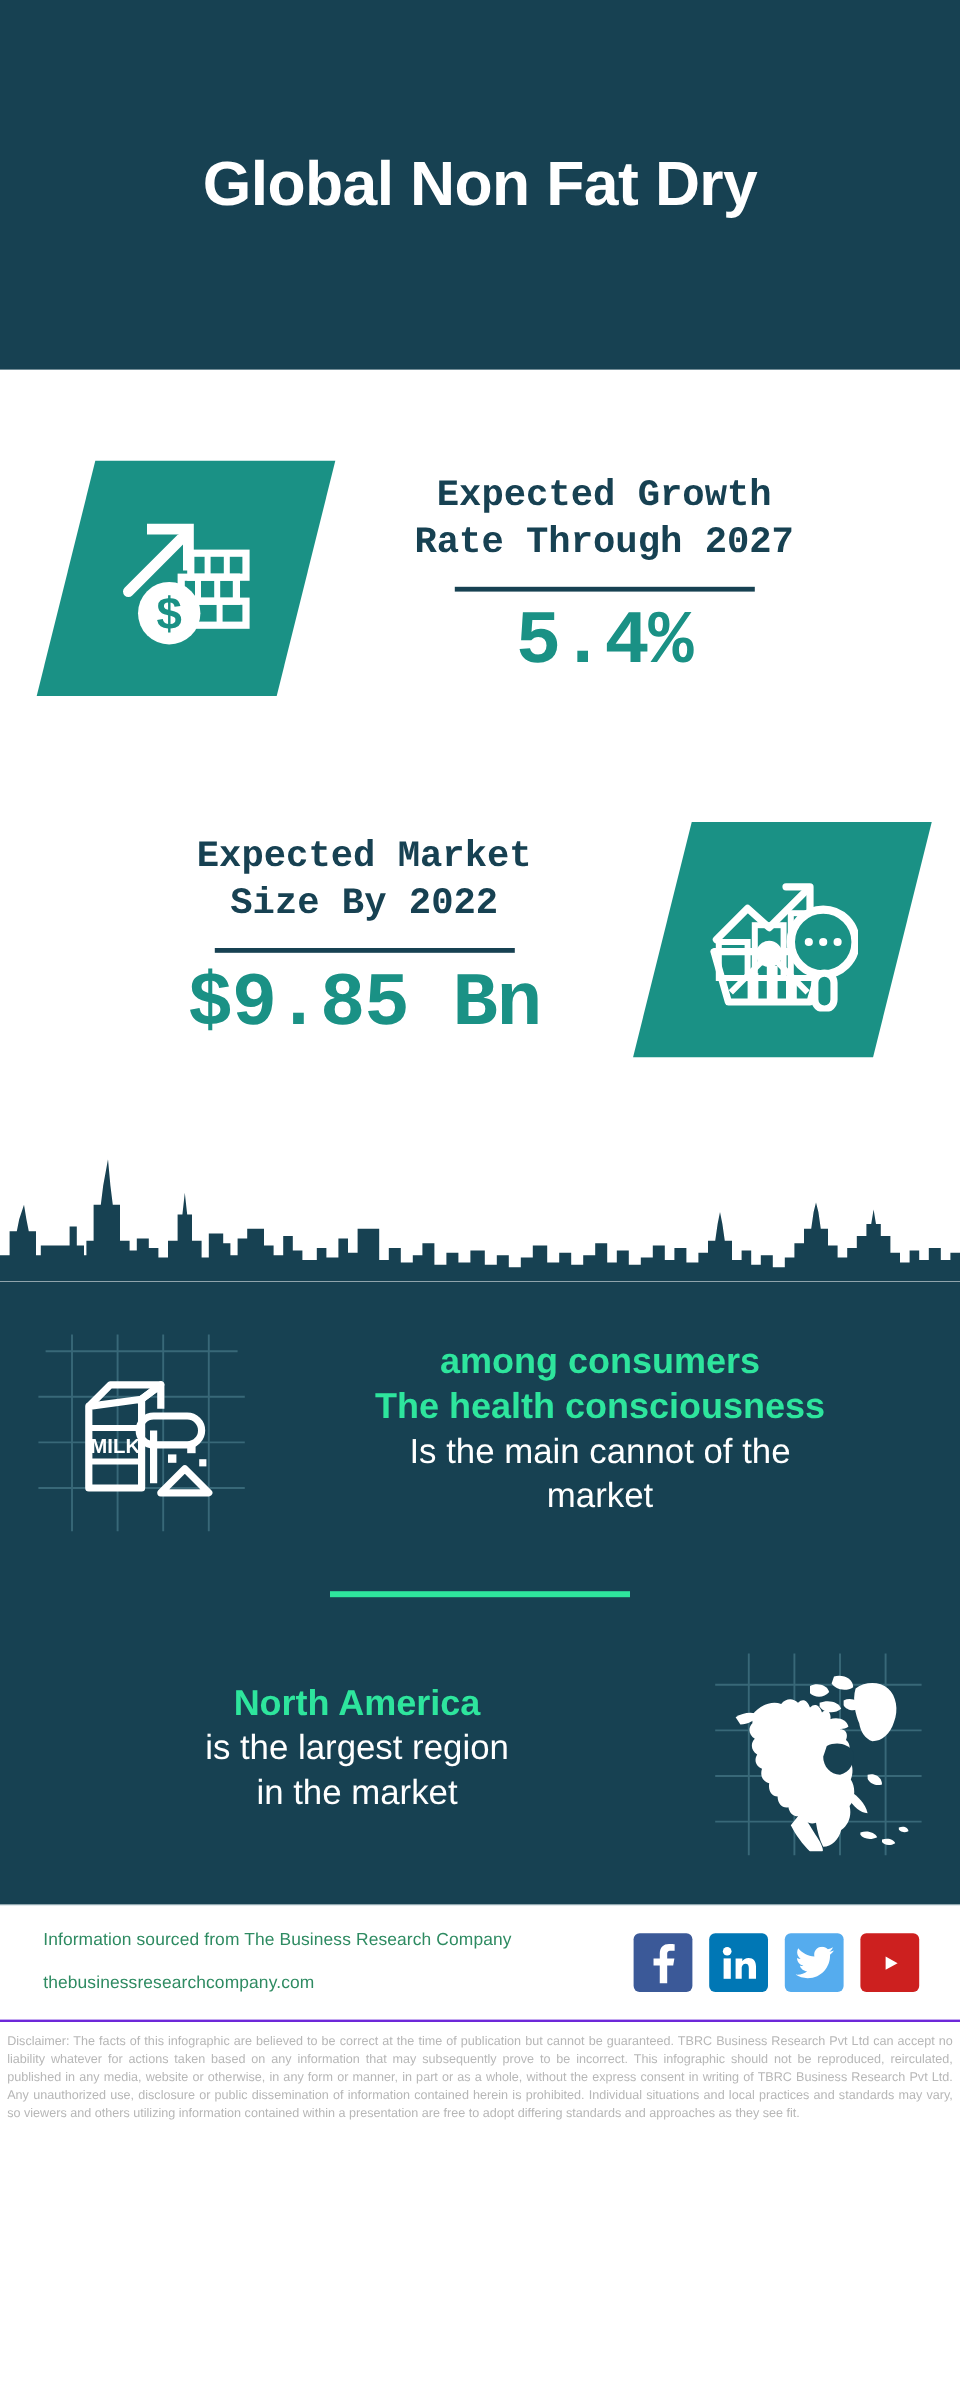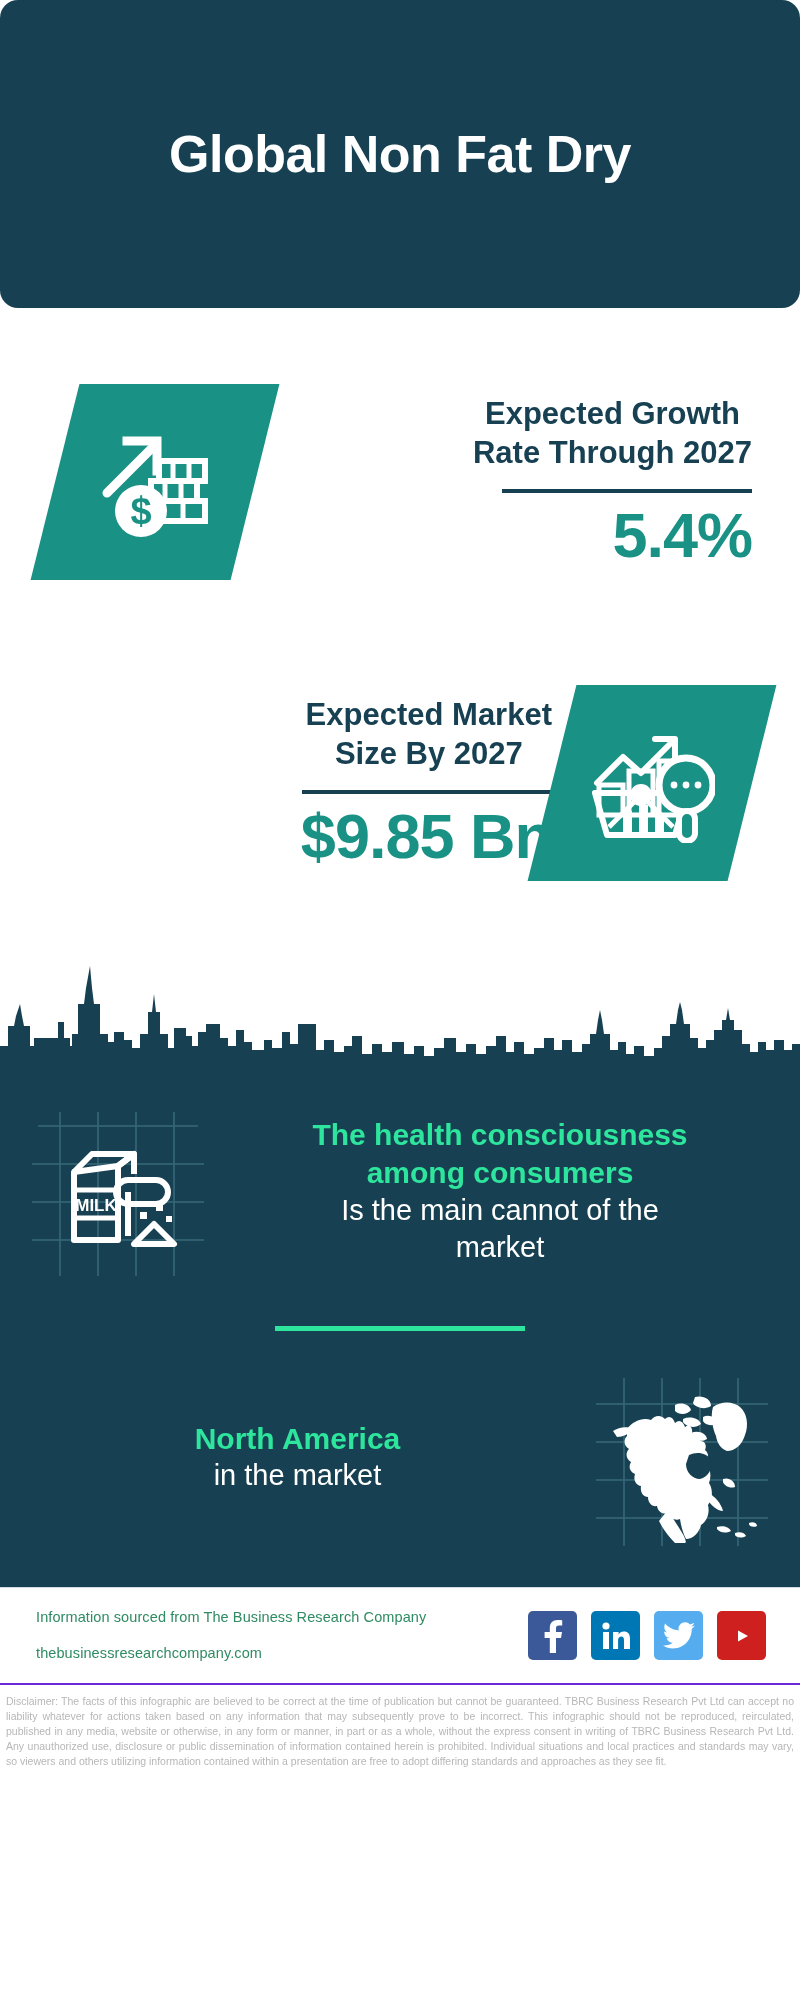--- a/index.html
+++ b/index.html
@@ -9,38 +9,37 @@
     font-family:"Liberation Sans", sans-serif;
     overflow:hidden;position:relative;
   }
   .page{width:800px;height:2000px;position:relative;}
 
   
   .header{
     width:800px;height:308px;background:#174152;
     display:flex;align-items:center;justify-content:center;
     padding:0 60px;
-    border-radius:18px;
   }
   .header-title{
     color:#ffffff;font-size:52px;font-weight:bold;line-height:1.16;
     text-align:center;letter-spacing:-0.5px;
   }
 
   
   .stat-row{width:800px;display:flex;align-items:center;}
   .stat-row-1{height:330px;padding-top:18px;}
   .icon-par{
     width:200px;height:196px;background:#1a9185;
     transform:skewX(-14deg);
     display:flex;align-items:center;justify-content:center;
     flex:none;
   }
   .icon-par > svg{transform:skewX(14deg);}
-  .stat-text{flex:1;display:flex;flex-direction:column;align-items:flex-end;}
+  .stat-text{flex:1;display:flex;flex-direction:column;align-items:center;font-family:Liberation Mono, monospace;}
   .stat-label{
     color:#174152;font-size:31px;font-weight:bold;line-height:1.28;
     text-align:center;
   }
   .stat-rule{width:250px;height:4px;background:#174152;margin:16px 0 8px;}
   .stat-value{
     color:#1a9185;font-size:63px;font-weight:bold;line-height:1.1;
     letter-spacing:-1px;
   }
   .sp-left{margin-left:55px;}
@@ -143,21 +142,21 @@
       </div>
       <div class="stat-rule"></div>
       <div class="stat-value">5.4%</div>
     </div>
   </div>
 
   <div class="stat-row stat-row-2">
     <div class="stat-text sp-left">
       <div class="stat-label">
         <span>Expected Market</span><br>
-        <span>Size By 2027</span>
+        <span>Size By 2022</span>
       </div>
       <div class="stat-rule"></div>
       <div class="stat-value">$9.85 Bn</div>
     </div>
     <div class="icon-par sp-right">
       <svg width="126" height="120" viewBox="0 0 126 120" fill="none">
 
         <path d="M8 60 L34 34 L52 50 L84 18" stroke="#ffffff" stroke-width="6" fill="none" stroke-linejoin="round" stroke-linecap="round"></path>
         <path d="M66 16 L86 16 L86 36" stroke="#ffffff" stroke-width="6" fill="none" stroke-linecap="round" stroke-linejoin="round"></path>
 
@@ -216,32 +215,33 @@
           <path d="M72 48 L100 48 A12 12 0 1 1 100 72 L72 72 A12 12 0 1 1 72 48 Z" stroke="#ffffff" stroke-width="6" fill="none"></path>
           <path d="M72 60 L72 104" stroke="#ffffff" stroke-width="6" fill="none"></path>
 
           <path d="M78 112 L98 92 L118 112 Z" stroke="#ffffff" stroke-width="6" fill="none" stroke-linejoin="round"></path>
           <rect x="84" y="80" width="7" height="7" fill="#ffffff"></rect>
           <rect x="100" y="72" width="7" height="7" fill="#ffffff"></rect>
           <rect x="110" y="84" width="6" height="6" fill="#ffffff"></rect>
         </svg>
       </div>
       <div class="fact-text">
+        <span class="fact-hl">among consumers</span>
         <span class="fact-hl">The health consciousness</span>
-        <span class="fact-hl">among consumers</span>
         <span class="fact-sub">Is the main cannot of the</span>
         <span class="fact-sub">market</span>
       </div>
     </div>
 
     <div class="green-divider"></div>
 
     <div class="fact-row fact-row-region">
       <div class="fact-text">
         <span class="fact-hl">North America</span>
+        <span class="fact-sub">is the largest region</span>
         <span class="fact-sub">in the market</span>
       </div>
       <div class="gridicon">
         <svg class="grid-bg" viewBox="0 0 200 190" preserveAspectRatio="none">
           <g stroke="#386878" stroke-width="1.6">
             <line x1="14" y1="42" x2="186" y2="42"></line>
             <line x1="14" y1="80" x2="186" y2="80"></line>
             <line x1="14" y1="118" x2="186" y2="118"></line>
             <line x1="14" y1="156" x2="186" y2="156"></line>
             <line x1="42" y1="16" x2="42" y2="184"></line>

